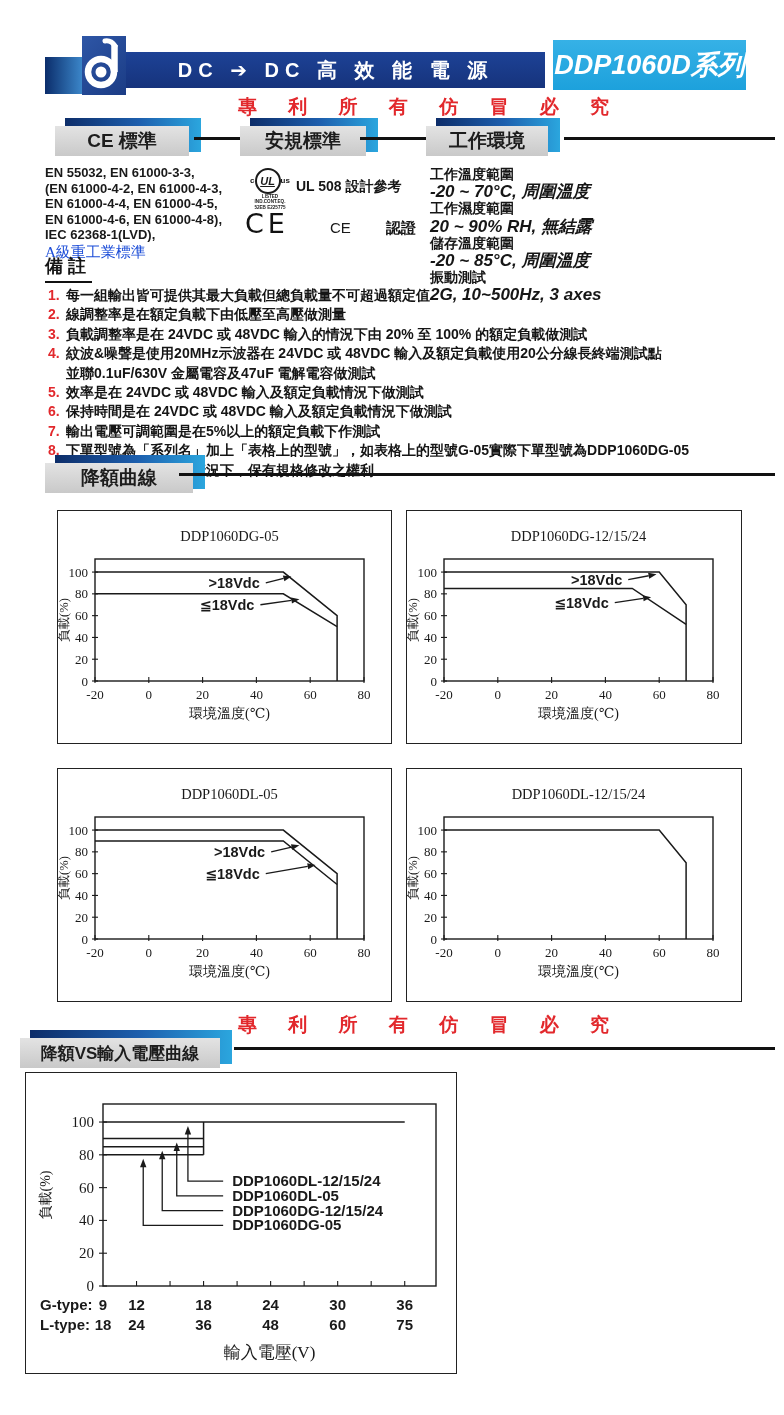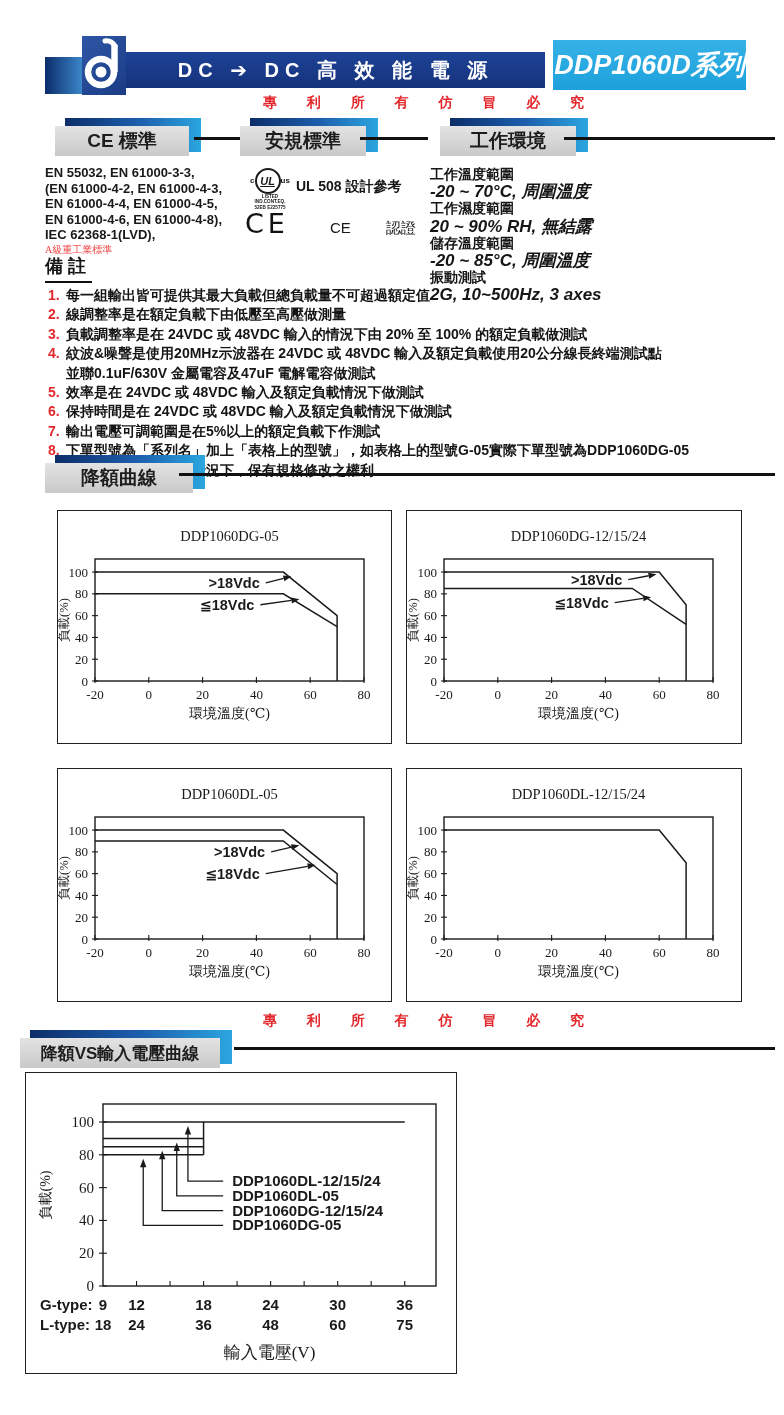--- a/index.html
+++ b/index.html
@@ -14,64 +14,64 @@
   .hdr-bar{position:absolute;left:126px;top:52px;width:419px;height:36px;
            background:linear-gradient(180deg,#1d4296,#16337c);
            display:flex;align-items:center;justify-content:center;}
   .hdr-bar span{color:#fff;font-weight:bold;font-size:20px;letter-spacing:6px;white-space:nowrap;}
   .hdr-badge{position:absolute;left:553px;top:40px;width:193px;height:50px;
              background:linear-gradient(180deg,#36b1e6,#1da1dc);
              display:flex;align-items:center;justify-content:center;}
   .hdr-badge span{color:#fff;font-weight:bold;font-style:italic;font-size:27px;white-space:nowrap;}
 
   .patent{position:absolute;left:130px;width:600px;text-align:center;color:#e2282c;
-          font-weight:bold;font-size:14px;letter-spacing:13px;white-space:nowrap;}
+          font-weight:bold;font-size:19px;letter-spacing:13px;white-space:nowrap;}
   .patent-top{top:94px;}
   .patent-bottom{top:1012px;}
 
   
   .sechead{position:absolute;height:40px;}
   .sechead .blue{position:absolute;left:10px;top:0;right:0;height:34px;
                  background:linear-gradient(90deg,#0d2d69 0%,#1d5fae 55%,#2ba6de 100%);}
   .sechead .grey{position:absolute;left:0;top:8px;right:12px;height:30px;
                  background:linear-gradient(180deg,#e3e3e3,#c9c9c9);
                  display:flex;align-items:center;justify-content:center;
                  font-weight:bold;font-size:19px;color:#1d1d1d;white-space:nowrap;}
   #sh-ce{left:55px;top:118px;width:146px;}
   #sh-safety{left:240px;top:118px;width:138px;}
-  #sh-env{left:440px;top:118px;width:148px;}
+  #sh-env{left:426px;top:118px;width:134px;}
   #sh-derate{left:45px;top:455px;width:160px;}
   #sh-vs{left:20px;top:1030px;width:212px;}
   #sh-vs .grey{font-size:17px;}
   .hline{position:absolute;height:3px;background:#111;}
   #hl-1{left:194px;top:137px;width:46px;}
   #hl-2{left:360px;top:137px;width:68px;}
   #hl-3{left:564px;top:137px;width:211px;}
   #hl-4{left:179px;top:473px;width:596px;}
   #hl-5{left:234px;top:1047px;width:541px;}
 
   
   .ce-lines{position:absolute;left:45px;top:165px;font-weight:bold;font-size:13px;
             line-height:15.6px;color:#191919;}
-  .ce-grade{position:absolute;left:45px;top:243px;font-size:10px;
-            font-family:"Liberation Serif","DejaVu Serif",serif;color:#ef4444;}
+  .ce-grade{position:absolute;left:45px;top:243px;font-size:15px;
+            font-family:"Liberation Serif","DejaVu Serif",serif;color:#1d4ed8;}
 
   
   .ul-mark{position:absolute;left:244px;top:168px;width:52px;text-align:center;}
   .ul-row{display:flex;align-items:flex-start;justify-content:center;}
   .ul-c,.ul-us{font-size:8px;font-weight:bold;margin-top:8px;}
   .ul-circ{display:inline-flex;align-items:center;justify-content:center;width:22px;height:22px;
            border:2.5px solid #1a1a1a;border-radius:50%;font-weight:bold;font-style:italic;
            font-size:11px;color:#1a1a1a;text-decoration:underline;}
   .ul-sub{font-size:4.6px;font-weight:bold;line-height:5.4px;color:#1a1a1a;letter-spacing:0;}
   .ul-ref{position:absolute;left:296px;top:178px;font-weight:bold;font-size:14px;}
   .ce-mark{position:absolute;left:245px;top:208px;font-family:"DejaVu Sans",sans-serif;
            font-size:27px;letter-spacing:4px;color:#111;}
   .ce-cert-label{position:absolute;left:330px;top:219px;font-size:15px;color:#1a1a1a;}
-  .ce-cert-value{position:absolute;left:386px;top:219px;font-weight:normal;font-size:15px;}
+  .ce-cert-value{position:absolute;left:386px;top:219px;font-weight:bold;font-size:15px;}
 
   
   .env-rows{position:absolute;left:430px;top:166px;width:345px;}
   .env-row{display:flex;line-height:17.2px;flex-direction:column;}
   .env-row .lbl{width:190px;font-weight:bold;font-size:14px;white-space:nowrap;}
   .env-row .val{font-weight:bold;font-size:17px;white-space:nowrap;font-style:italic;}
 
   
   .notes-title{position:absolute;left:45px;top:254px;font-weight:bold;font-size:18px;
                border-bottom:2.5px solid #111;padding:0 6px 3px 0;}

